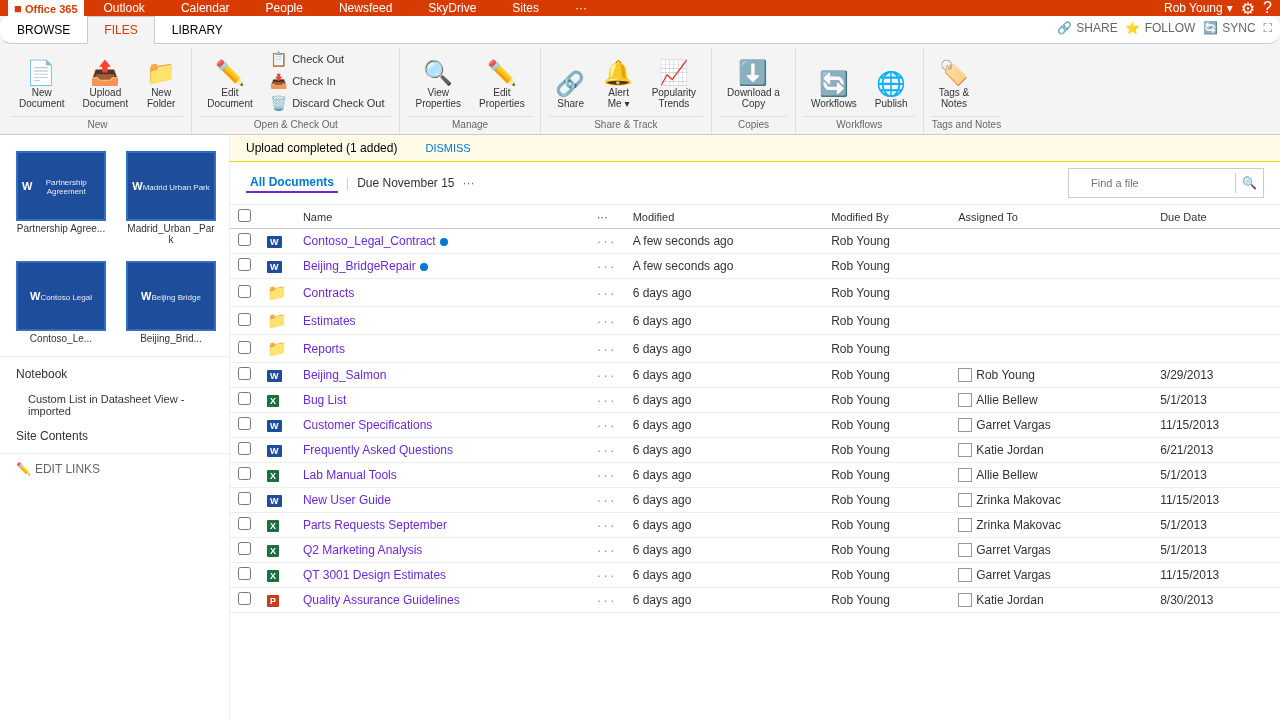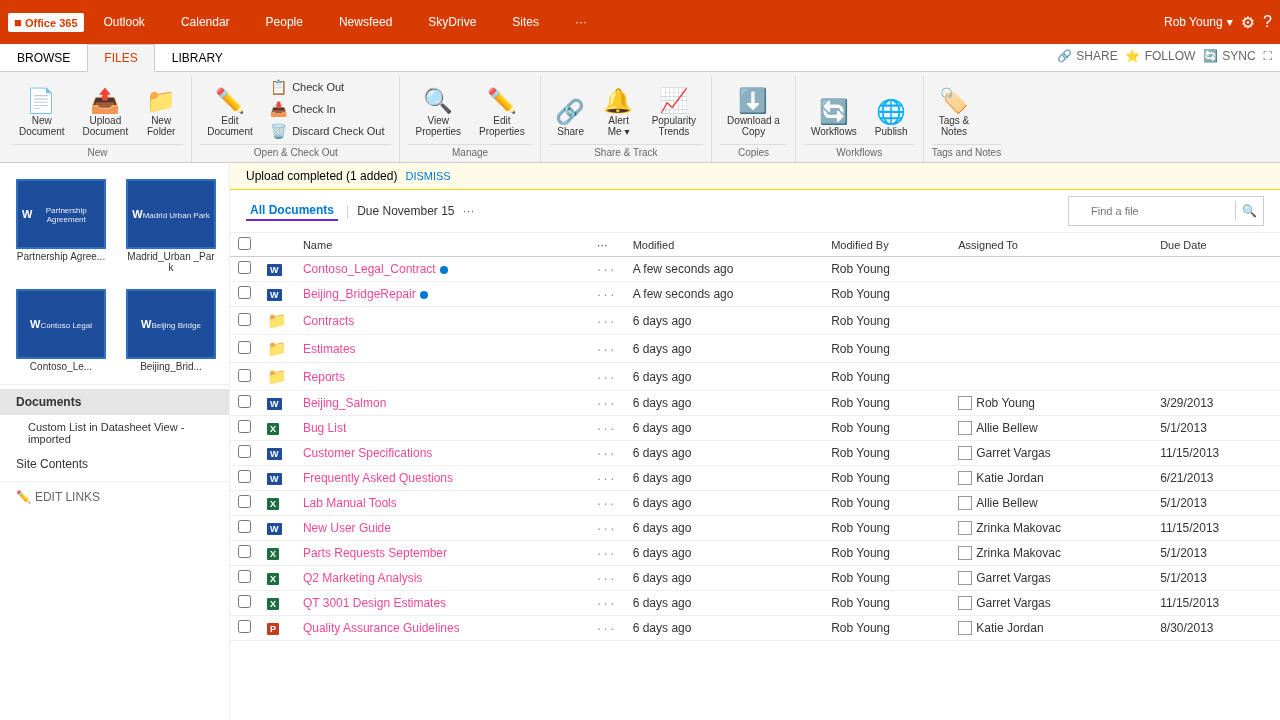--- a/index.html
+++ b/index.html
@@ -1,21 +1,21 @@
 <!DOCTYPE html>
 <html><head>
   <meta charset="utf-8">
   <style>
     * { box-sizing: border-box; margin: 0; padding: 0; font-family: 'Segoe UI', Arial, sans-serif; font-size: 12px; }
     body { background: #fff; width: 1280px; height: 720px; overflow: hidden; }
 
     
     #topbar {
       background: #d83b01;
-      height: 44px;
+      height: 16px;
       display: flex;
       align-items: center;
       padding: 0 8px;
       color: #fff;
     }
     #office-logo {
       display: flex; align-items: center; margin-right: 12px;
       background: #fff; padding: 2px 6px; border-radius: 2px;
     }
     #office-logo span { color: #d83b01; font-weight: bold; font-size: 11px; }
@@ -27,20 +27,21 @@
 
     
     #ribbon {
       background: #f4f4f4;
       border-bottom: 1px solid #ccc;
     }
     #ribbon-tabs {
       display: flex;
       background: #fff;
       border-bottom: 1px solid #ccc;
+      border-radius: 11px;
     }
     .ribbon-tab {
       padding: 6px 16px;
       font-size: 12px;
       cursor: pointer;
       border: 1px solid transparent;
       border-bottom: none;
       margin-bottom: -1px;
     }
     .ribbon-tab.active {
@@ -137,21 +138,21 @@
     #content {
       flex: 1;
       display: flex;
       flex-direction: column;
       overflow: hidden;
     }
     #upload-bar {
       background: #fffbe6;
       border-bottom: 1px solid #e6d800;
       padding: 6px 16px;
-      display: flex; align-items: center; gap: 8px;
+      display: flex; align-items: center; gap: 28px;
       font-size: 12px;
     }
     #upload-bar .dismiss { color: #0078d4; cursor: pointer; font-size: 11px; }
     #filter-bar {
       display: flex; align-items: center; gap: 8px;
       padding: 6px 16px; border-bottom: 1px solid #eee;
     }
     .filter-tab {
       font-size: 12px; color: #0078d4; cursor: pointer; padding: 2px 4px;
     }
@@ -175,21 +176,21 @@
     #file-list { flex: 1; overflow-y: auto; }
     table { width: 100%; border-collapse: collapse; }
     thead tr { border-bottom: 1px solid #ccc; }
     th {
       text-align: left; padding: 4px 8px; font-size: 11px;
       font-weight: normal; color: #333; background: #fff;
       border-bottom: 1px solid #ccc; white-space: nowrap;
     }
     tbody tr { border-bottom: 1px solid #eee; }
     td { padding: 4px 8px; font-size: 12px; color: #333; vertical-align: middle; }
-    .file-name { color: #ec4899; cursor: pointer; }
+    .file-name { color: #6d28d9; cursor: pointer; }
     .file-menu { color: #999; font-size: 14px; cursor: pointer; letter-spacing: 2px; }
     .file-badge { display: inline-block; width: 8px; height: 8px; border-radius: 50%; margin-left: 4px; vertical-align: middle; }
     .badge-blue { background: #0078d4; }
     .folder-icon { color: #f0a30a; font-size: 16px; }
     .word-icon { background: #1e4d9b; color: #fff; font-size: 9px; font-weight: bold; padding: 1px 3px; border-radius: 1px; display: inline-block; }
     .excel-icon { background: #1d6f42; color: #fff; font-size: 9px; font-weight: bold; padding: 1px 3px; border-radius: 1px; display: inline-block; }
     .pp-icon { background: #c43e1c; color: #fff; font-size: 9px; font-weight: bold; padding: 1px 3px; border-radius: 1px; display: inline-block; }
     .assigned-checkbox { width: 14px; height: 14px; border: 1px solid #999; display: inline-block; vertical-align: middle; margin-right: 4px; }
 
     .ribbon-narrow-col { display: flex; flex-direction: column; gap: 0; }
@@ -390,21 +391,21 @@
         <div class="thumb-img" style="background:#1e4d9b; font-size:10px; color:#fff; padding:4px; text-align:center; overflow:hidden;">
           <div style="font-weight:bold; font-size:11px;">W</div>
           <div style="font-size:8px; margin-top:2px; opacity:0.9;">Beijing Bridge</div>
         </div>
         <div class="thumb-label">Beijing_Brid...</div>
       </div>
     </div>
 
     <div class="nav-divider"></div>
 
-    <div class="nav-item" style="background:#e5e5e5; font-weight:bold;">Documents</div>
+    <div class="nav-item">Notebook</div>
     <div class="nav-item indent">Custom List in Datasheet View - imported</div>
     <div class="nav-item">Site Contents</div>
     <div class="nav-divider"></div>
     <div class="edit-links-row">
       <span>✏️</span>
       <span>EDIT LINKS</span>
     </div>
   </div>
 
   <div id="content">

